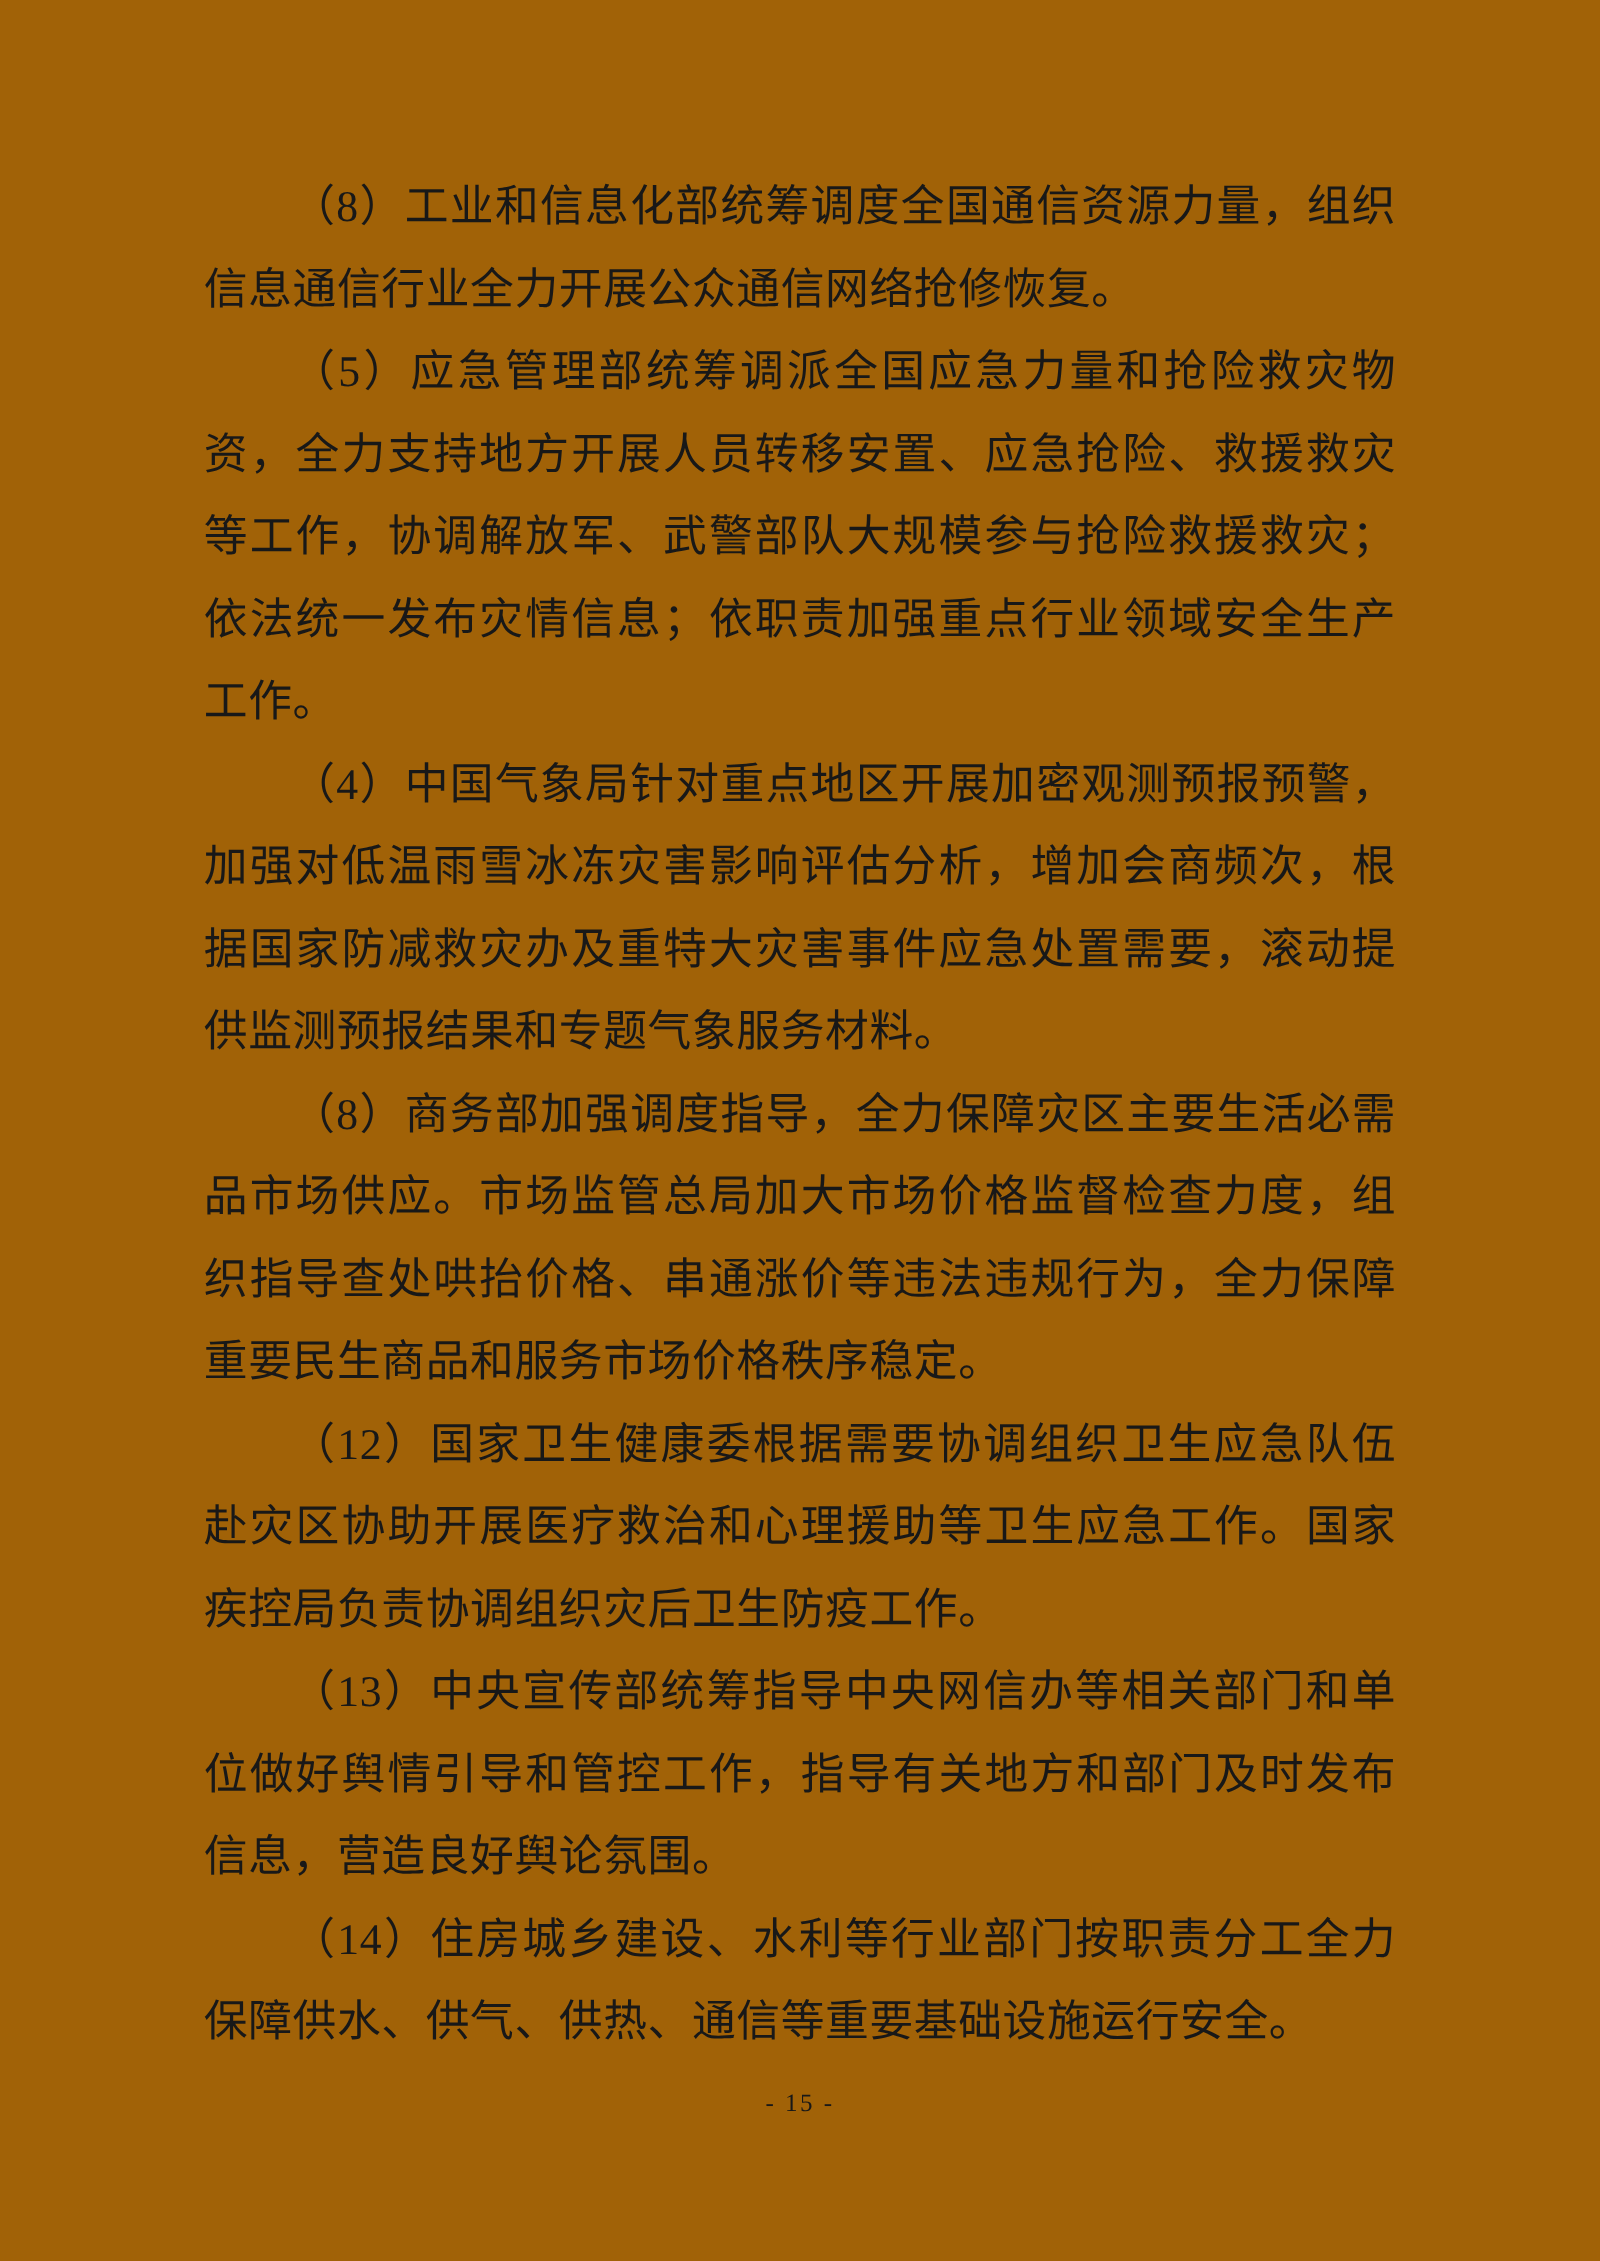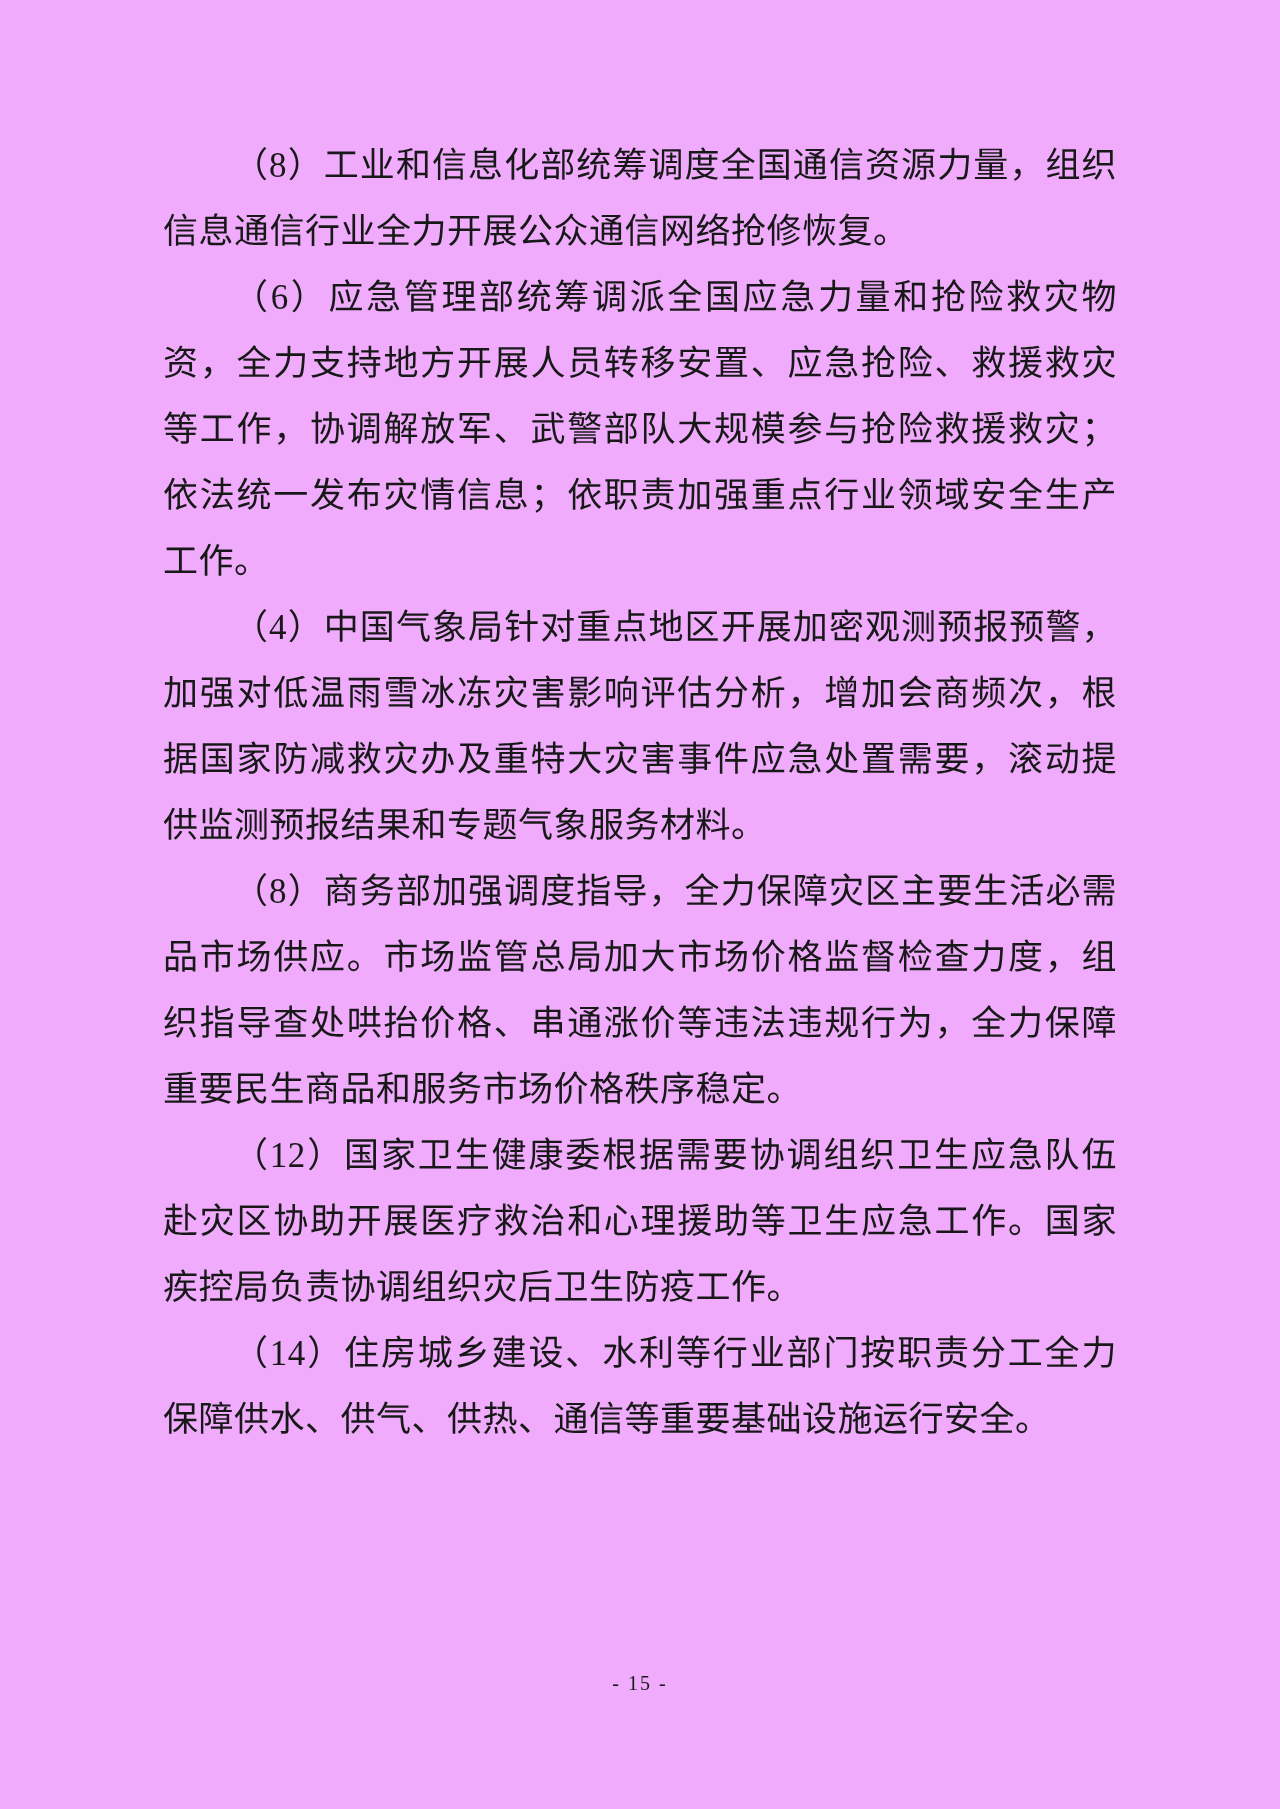--- a/index.html
+++ b/index.html
@@ -5,21 +5,21 @@
   html, body {
     margin: 0;
     padding: 0;
     background: #ffffff;
   }
   .page {
     position: relative;
     width: 1280px;
     height: 1809px;
     margin: 0 auto;
-    background: #f0abfc;
+    background: #a16207;
     overflow: hidden;
     box-sizing: border-box;
     font-family: "Liberation Serif", "DejaVu Serif", serif;
     color: #181818;
   }
   .content {
     position: absolute;
     top: 133px;
     left: 163px;
     width: 954px;
@@ -48,22 +48,23 @@
     color: #181818;
     font-family: "Liberation Serif", "DejaVu Serif", serif;
   }
 </style>
 </head>
 <body>
 
 <div class="page">
   <div class="content">
     <p>（8）工业和信息化部统筹调度全国通信资源力量，组织信息通信行业全力开展公众通信网络抢修恢复。</p>
-    <p>（6）应急管理部统筹调派全国应急力量和抢险救灾物资，全力支持地方开展人员转移安置、应急抢险、救援救灾等工作，协调解放军、武警部队大规模参与抢险救援救灾；依法统一发布灾情信息；依职责加强重点行业领域安全生产工作。</p>
+    <p>（5）应急管理部统筹调派全国应急力量和抢险救灾物资，全力支持地方开展人员转移安置、应急抢险、救援救灾等工作，协调解放军、武警部队大规模参与抢险救援救灾；依法统一发布灾情信息；依职责加强重点行业领域安全生产工作。</p>
     <p>（4）中国气象局针对重点地区开展加密观测预报预警，加强对低温雨雪冰冻灾害影响评估分析，增加会商频次，根据国家防减救灾办及重特大灾害事件应急处置需要，滚动提供监测预报结果和专题气象服务材料。</p>
     <p>（8）商务部加强调度指导，全力保障灾区主要生活必需品市场供应。市场监管总局加大市场价格监督检查力度，组织指导查处哄抬价格、串通涨价等违法违规行为，全力保障重要民生商品和服务市场价格秩序稳定。</p>
     <p>（12）国家卫生健康委根据需要协调组织卫生应急队伍赴灾区协助开展医疗救治和心理援助等卫生应急工作。国家疾控局负责协调组织灾后卫生防疫工作。</p>
+    <p>（13）中央宣传部统筹指导中央网信办等相关部门和单位做好舆情引导和管控工作，指导有关地方和部门及时发布信息，营造良好舆论氛围。</p>
     <p>（14）住房城乡建设、水利等行业部门按职责分工全力保障供水、供气、供热、通信等重要基础设施运行安全。</p>
   </div>
   <div class="footer">
     <span class="page-number">- 15 -</span>
   </div>
 </div>
 
 </body></html>

